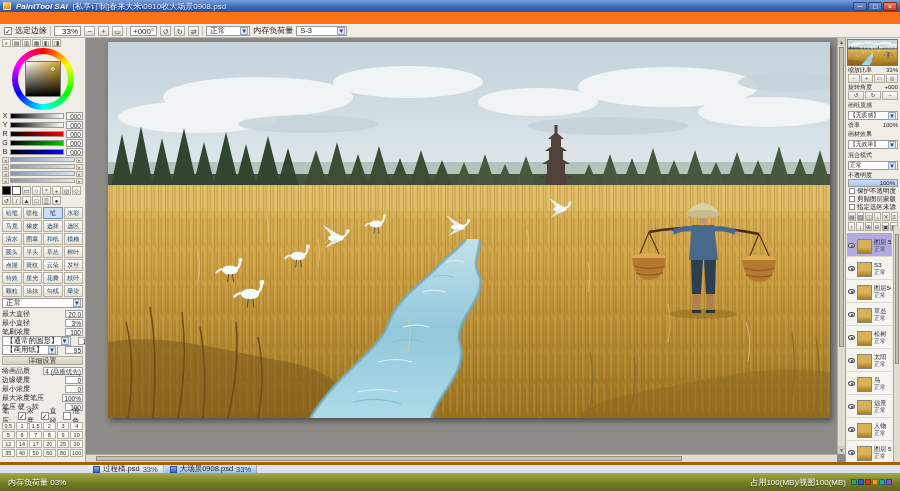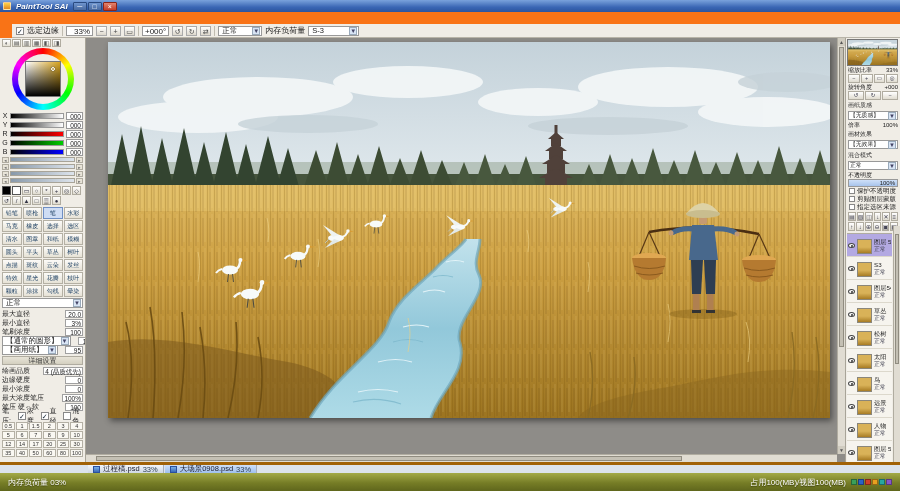--- a/index.html
+++ b/index.html
@@ -10,21 +10,21 @@
 .titlebar{position:absolute;top:0;left:0;right:0;height:12px;background:linear-gradient(#7aa2dc,#3a66b4 60%,#2c549e);display:flex;align-items:center;gap:5px;padding:0 3px;color:#fff;z-index:30;}
 .appicon{width:8px;height:8px;background:linear-gradient(#ffd24a,#e08820);border:1px solid rgba(255,255,255,.5);border-radius:1px;flex:none;}
 .logo{font-size:8px;font-weight:bold;font-style:italic;text-shadow:0 1px 1px #1a3a70;white-space:nowrap;}
 .doctitle{font-size:8px;color:#eaf0ff;text-shadow:0 1px 1px #1a3a70;flex:1;white-space:nowrap;overflow:hidden;}
 .winbtns{display:flex;gap:1px;}
 .winbtn{width:14px;height:9px;font-size:7px;line-height:8px;text-align:center;color:#fff;background:linear-gradient(#6f95cf,#49699f);border:1px solid #2a4a80;border-radius:1px;}
 .winbtn.close{background:linear-gradient(#e2846f,#c43c28);border-color:#8c2416;}
 
 .menubar{position:absolute;top:12px;left:0;right:0;height:12px;background:#f4f1ea;border-bottom:1px solid #d8d4c8;display:flex;align-items:center;font-size:8.5px;color:#222;z-index:30;}
 .mi{padding:0 6px;height:100%;display:flex;align-items:center;white-space:nowrap;}
-.toolbar{position:absolute;top:24px;left:0;right:0;height:14px;background:#f0ede6;border-bottom:1px solid #b8b4a8;display:flex;align-items:center;gap:3px;padding:0 4px;font-size:8px;color:#222;z-index:30;margin-left:12px;}
+.toolbar{position:absolute;top:24px;left:0;right:0;height:14px;background:#f0ede6;border-bottom:1px solid #b8b4a8;display:flex;align-items:center;gap:3px;padding:0 4px;font-size:8px;color:#222;z-index:30;}
 .cb{width:8px;height:8px;border:1px solid #888;background:#fff;font-size:7px;line-height:7px;text-align:center;color:#123;flex:none;}
 .cb.checked::before{content:"✓";}
 .tbox{height:10px;border:1px solid #999;background:#fff;padding:0 2px;font-size:8px;line-height:9px;min-width:27px;text-align:right;white-space:nowrap;}
 .tbtn{width:11px;height:10px;border:1px solid #aaa;background:linear-gradient(#fff,#ddd8cc);font-size:7px;line-height:9px;text-align:center;color:#444;flex:none;}
 .dd{height:10px;border:1px solid #999;background:#fff;display:flex;align-items:center;font-size:7.5px;padding:0 1px 0 3px;gap:2px;}
 .dd .ddv{flex:1;white-space:nowrap;overflow:hidden;}
 .ddarrow{font-size:6px;color:#446;background:#d8e4f4;border:1px solid #99aabb;width:8px;text-align:center;height:8px;line-height:7px;flex:none;}
 .sep{width:1px;height:10px;background:#c0bcb0;}
 .lblsm{white-space:nowrap;}
 
@@ -114,20 +114,21 @@
 .hiddensvg{position:absolute;width:0;height:0;overflow:hidden;}
 </style>
 </head>
 <body>
 
 <div class="app">
 
   <div class="titlebar">
     <div class="appicon"></div>
     <span class="logo">PaintTool SAI</span>
+    <span class="doctitle">[私享订制]春来大米\0910收大场景0908.psd</span>
     <div class="winbtns">
       <div class="winbtn">─</div>
       <div class="winbtn">□</div>
       <div class="winbtn close">×</div>
     </div>
   </div>
 
 
   <div class="toolbar">
     <div class="cb checked"></div>

